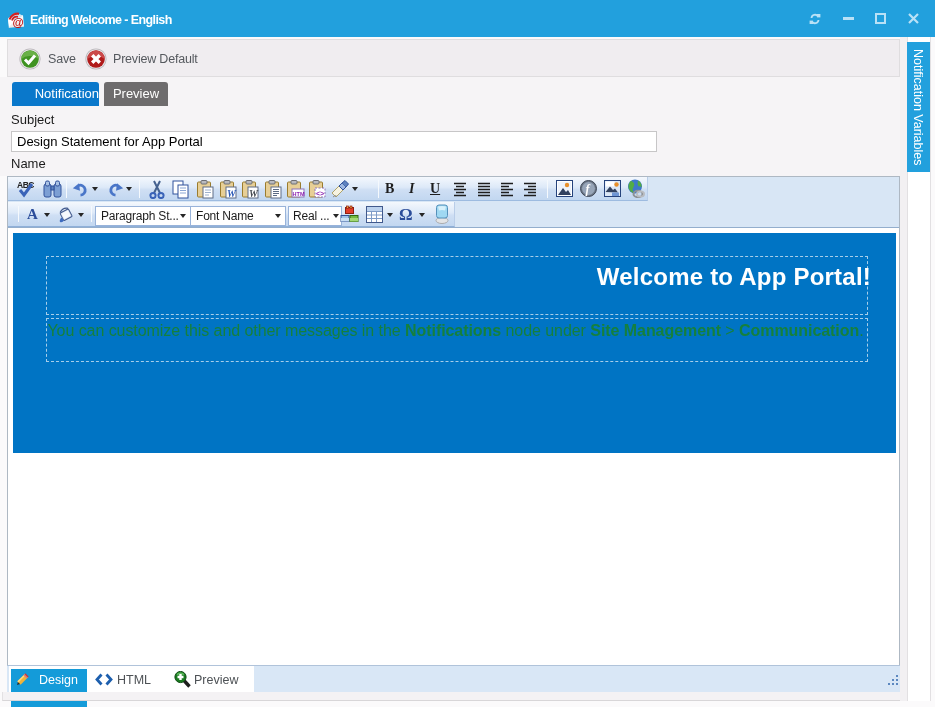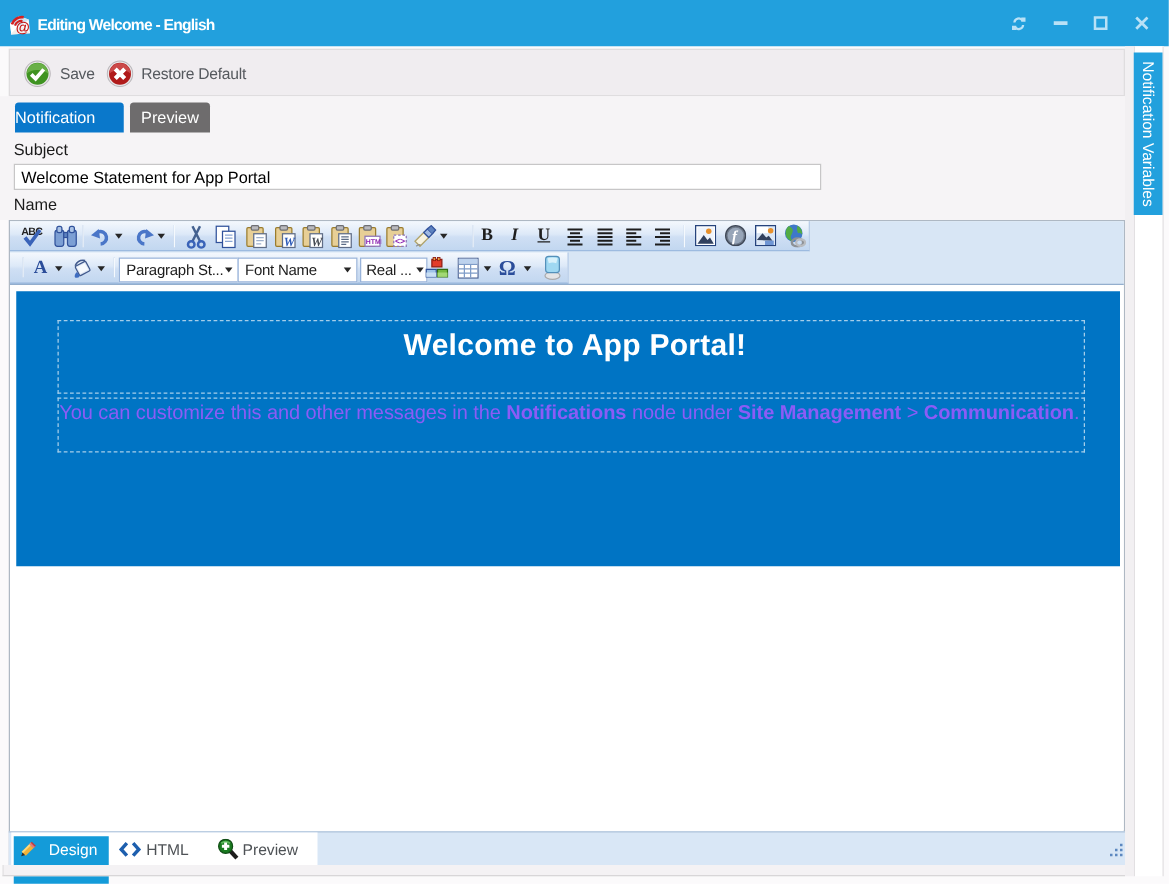--- a/index.html
+++ b/index.html
@@ -10,21 +10,21 @@
 #titlebar { left:0; top:0; width:935px; height:37px; background:#22a0dd; }
 #titletext { left:30px; top:13px; font-size:12.5px; font-weight:bold; color:#fff; letter-spacing:-0.6px; }
 .tbtn { color:#b9e1f6; }
 
 
 #toolpanel { left:7px; top:39px; width:893px; height:38px; background:#f0edf0; border:1px solid #dfddDF; }
 .cmdtext { top:52px; font-size:12.5px; color:#55595e; letter-spacing:-0.2px; }
 
 
 #tabzone { left:0px; top:77px; width:900px; height:99px; background:#f6f4f6; }
-#tabN { left:12px; top:82px; width:87px; height:24px; background:#0a78cb; border-radius:3px 3px 0 0; color:#fff; font-size:13px; text-align:left; line-height:24px; }
+#tabN { left:12px; top:82px; width:87px; height:24px; background:#0a78cb; border-radius:3px 3px 0 0; color:#fff; font-size:13px; text-align:right; line-height:24px; }
 #tabP { left:104px; top:82px; width:64px; height:24px; background:#6e6c6d; border-radius:3px 3px 0 0; color:#fff; font-size:13px; text-align:center; line-height:24px; }
 .lbl { left:11px; font-size:13px; color:#1b1b1b; }
 #subjinput { left:11px; top:131px; width:646px; height:21px; background:#fff; border:1px solid #c7c6c7; font-size:13px; color:#000; line-height:19px; padding-left:5px; }
 
 
 #editor { left:7px; top:176px; width:893px; height:516px; border:1px solid #aeb8c3; background:#fff; }
 #edtbbg { left:8px; top:177px; width:891px; height:51px; background:#d8e6f5; border-bottom:1px solid #93aecd; }
 #edtb1 { left:8px; top:177px; width:640px; height:24px; background:linear-gradient(#f4f8fd,#dde9f8 45%,#cfdff4 55%,#c2d7f0); border-bottom:1px solid #9dbbe0; border-right:1px solid #b9cde8; }
 #edtb2 { left:8px; top:202px; width:447px; height:25px; background:linear-gradient(#f4f8fd,#dde9f8 45%,#cfdff4 55%,#c2d7f0); border-bottom:1px solid #8fb0d9; border-right:1px solid #b9cde8; }
 .sep1 { top:180px; width:1px; height:18px; background:#9cb6dc; border-right:1px solid #f5f9fd; }
@@ -32,22 +32,22 @@
 .drop { width:0; height:0; border-left:3.5px solid transparent; border-right:3.5px solid transparent; border-top:4px solid #262626; }
 .combo { top:206px; height:20px; background:#fff; border:1px solid #98b3da; font-size:12px; letter-spacing:-0.2px; color:#1c1c1c; line-height:18px; padding-left:5px; }
 .combo .drop { position:absolute; right:4px; top:7px; }
 
 
 #edcontent { left:8px; top:228px; width:891px; height:436px; background:#fff; }
 #bluebody { left:13px; top:233px; width:883px; height:220px; background:#0074c4; }
 .dashbox { border:1px dashed rgba(255,255,255,0.65); left:46px; width:822px; }
 #h1box { top:256px; height:59px; }
 #pbox { top:318px; height:44px; }
-#h1text { left:49px; top:263px; width:822px; text-align:center; color:#fff; font-size:24px; font-weight:bold; letter-spacing:0.22px; }
-#ptext { left:44.5px; top:322px; width:822px; text-align:center; color:#8b5cf6; font-size:16px; letter-spacing:-0.06px; white-space:nowrap; }
+#h1text { left:49px; top:263px; width:822px; text-align:right; color:#fff; font-size:24px; font-weight:bold; letter-spacing:0.22px; }
+#ptext { left:44.5px; top:322px; width:822px; text-align:center; color:#15803d; font-size:16px; letter-spacing:-0.06px; white-space:nowrap; }
 
 
 #modbar { left:7px; top:665px; width:893px; height:27px; background:#d9e7f6; border-top:1px solid #b0c3da; }
 #whitestrip { left:9px; top:666px; width:245px; height:26px; background:#fff; }
 #tabDesign { left:11px; top:669px; width:76px; height:38px; background:#149bd9; color:#fff; font-size:12.5px; line-height:22px; }
 #tabHtml { left:85px; top:669px; width:72px; height:22px; color:#4e5256; font-size:12.5px; line-height:22px; }
 #tabPrev { left:166px; top:669px; width:88px; height:22px; color:#4e5256; font-size:12.5px; line-height:22px; }
 #footer { left:2px; top:692px; width:898px; height:9px; background:#f4f2f4; border-bottom:1px solid #d8d6d8; border-left:1px solid #e3e1e3; }
 .grip { width:2px; height:2px; background:#5c88c0; position:absolute; }
 
@@ -93,27 +93,27 @@
   <path d="M6 11.5 L9.5 15 L16 7.5" stroke="#fff" stroke-width="3" fill="none"></path>
 </svg>
 <div class="abs cmdtext" style="left:48px">Save</div>
 <svg class="abs" style="left:85px;top:48px" width="22" height="22" viewBox="0 0 22 22">
   <circle cx="11" cy="11" r="10.6" fill="#b9b5b9"></circle>
   <circle cx="11" cy="11" r="9.8" fill="#e8e6e8"></circle>
   <circle cx="11" cy="11" r="8.8" fill="#b01a1a"></circle>
   <path d="M11 2.4 A 8.8 8.8 0 0 1 19.6 11 A 12 12 0 0 0 11 8 A 12 12 0 0 0 2.4 11 A 8.8 8.8 0 0 1 11 2.4" fill="#d05252" opacity="0.85"></path>
   <path d="M7.2 7.2 L14.8 14.8 M14.8 7.2 L7.2 14.8" stroke="#fff" stroke-width="3.4"></path>
 </svg>
-<div class="abs cmdtext" style="left:113px">Restore Default</div>
+<div class="abs cmdtext" style="left:113px">Preview Default</div>
 
 <div class="abs" id="tabzone"></div>
 <div class="abs" id="tabN">Notification</div>
 <div class="abs" id="tabP">Preview</div>
 <div class="abs lbl" style="top:112px">Subject</div>
-<div class="abs" id="subjinput">Welcome Statement for App Portal</div>
+<div class="abs" id="subjinput">Design Statement for App Portal</div>
 <div class="abs lbl" style="top:156px">Name</div>
 
 <div class="abs" id="editor"></div>
 <div class="abs" id="edtbbg"></div>
 <div class="abs" id="edtb1"></div>
 <div class="abs" id="edtb2"></div>
 
 <div class="abs sep1" style="left:66px"></div>
 <div class="abs sep1" style="left:139px"></div>
 <div class="abs sep1" style="left:378px"></div>

